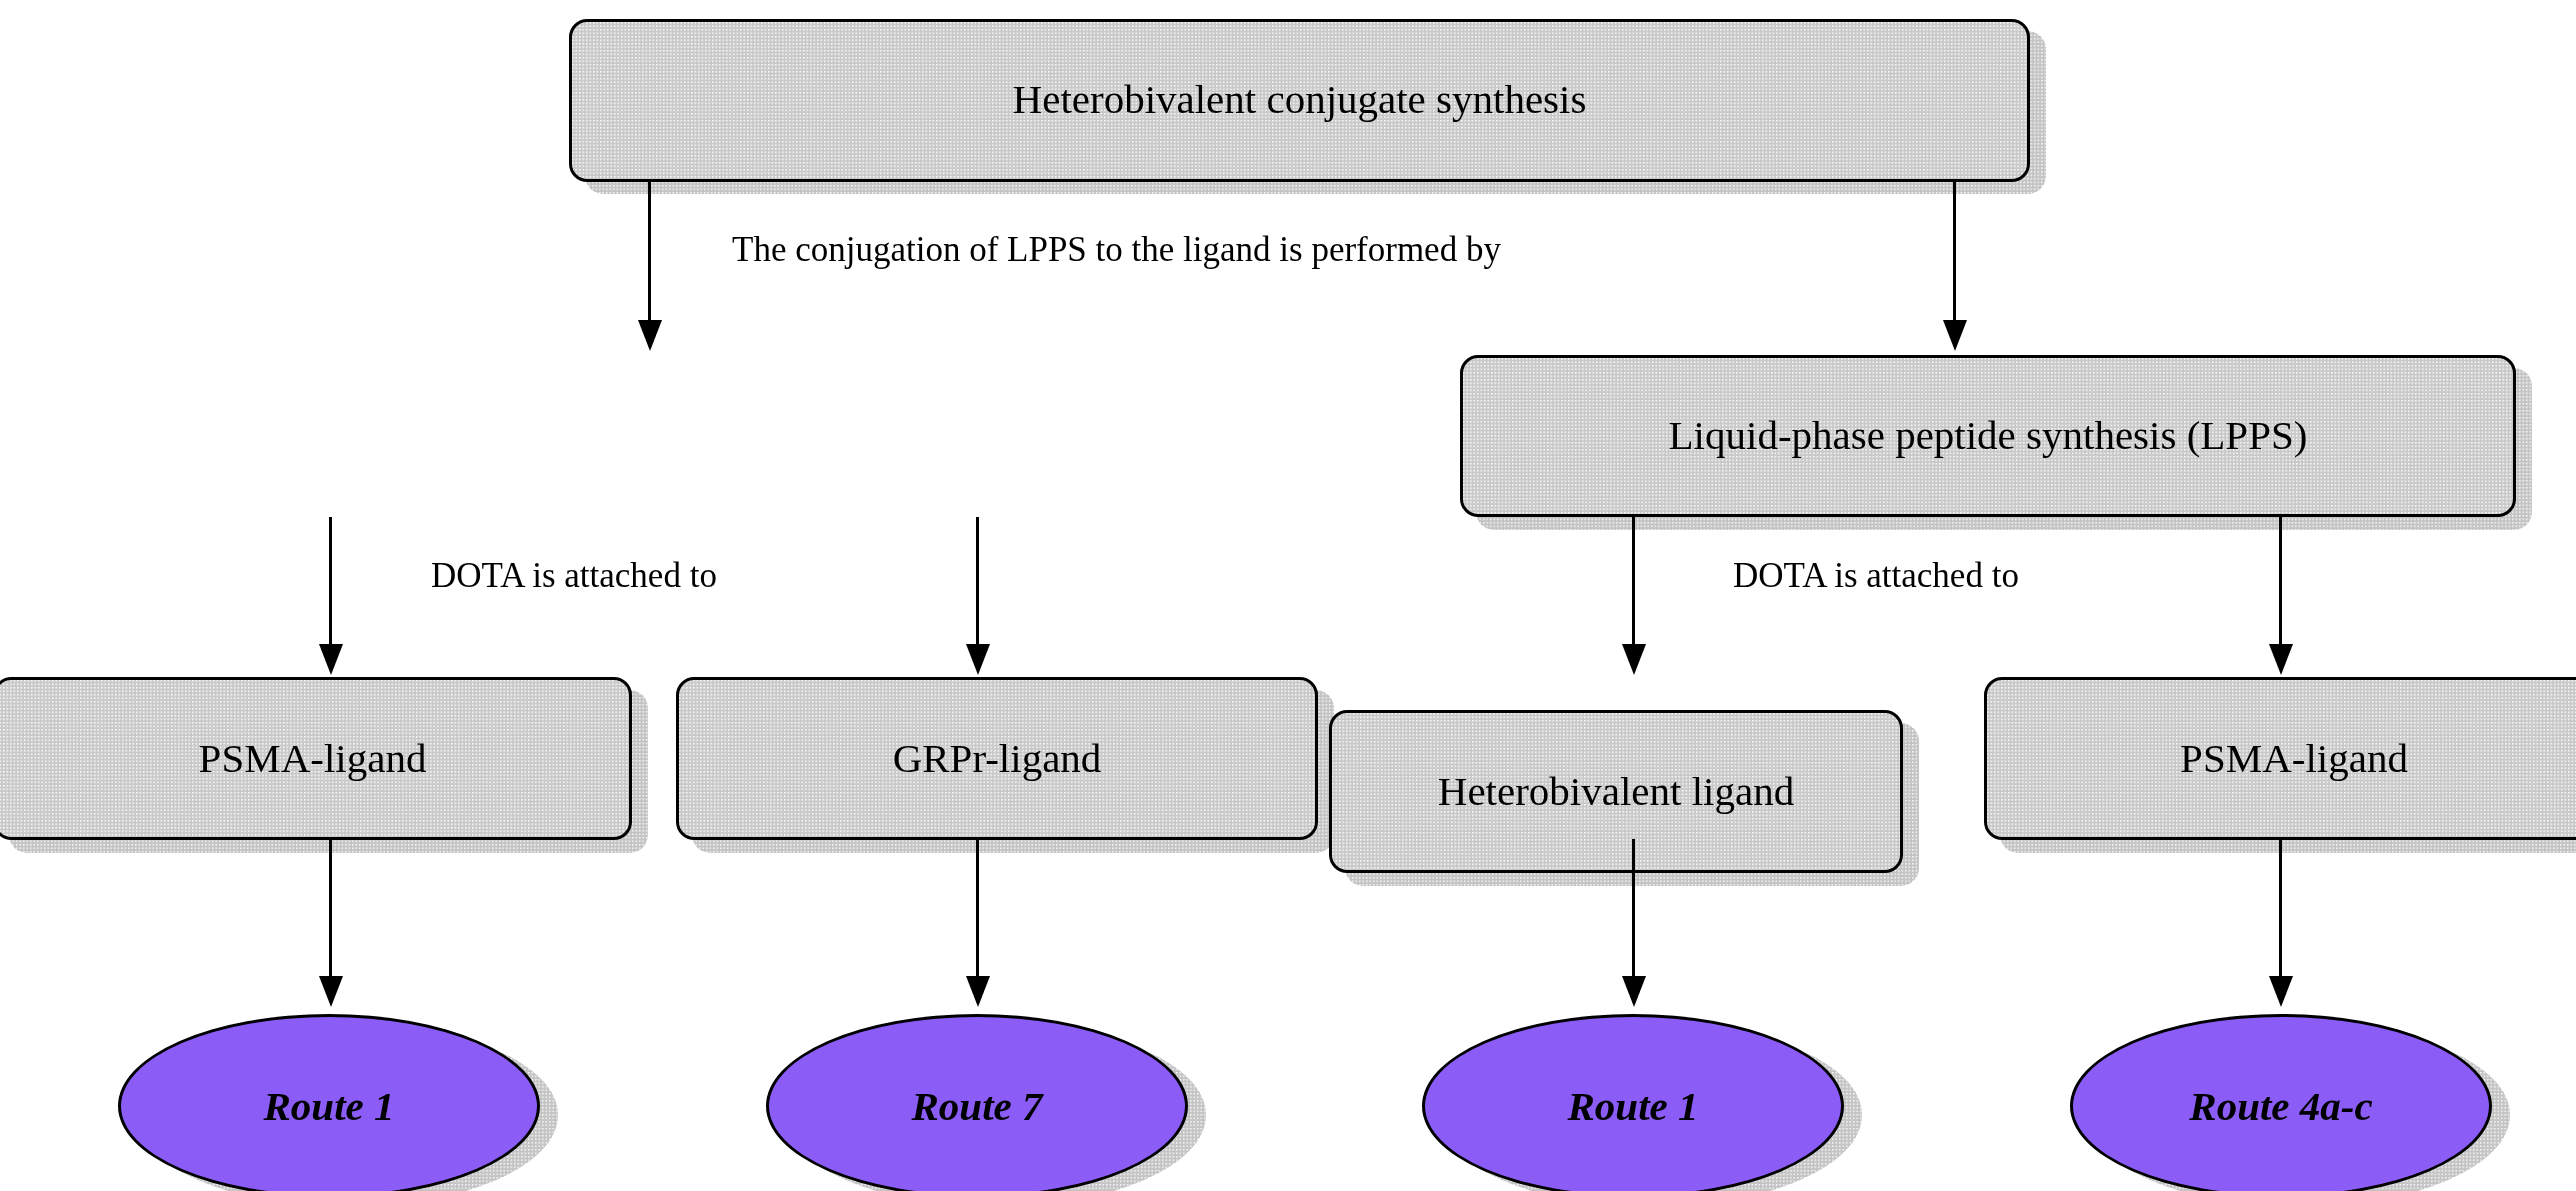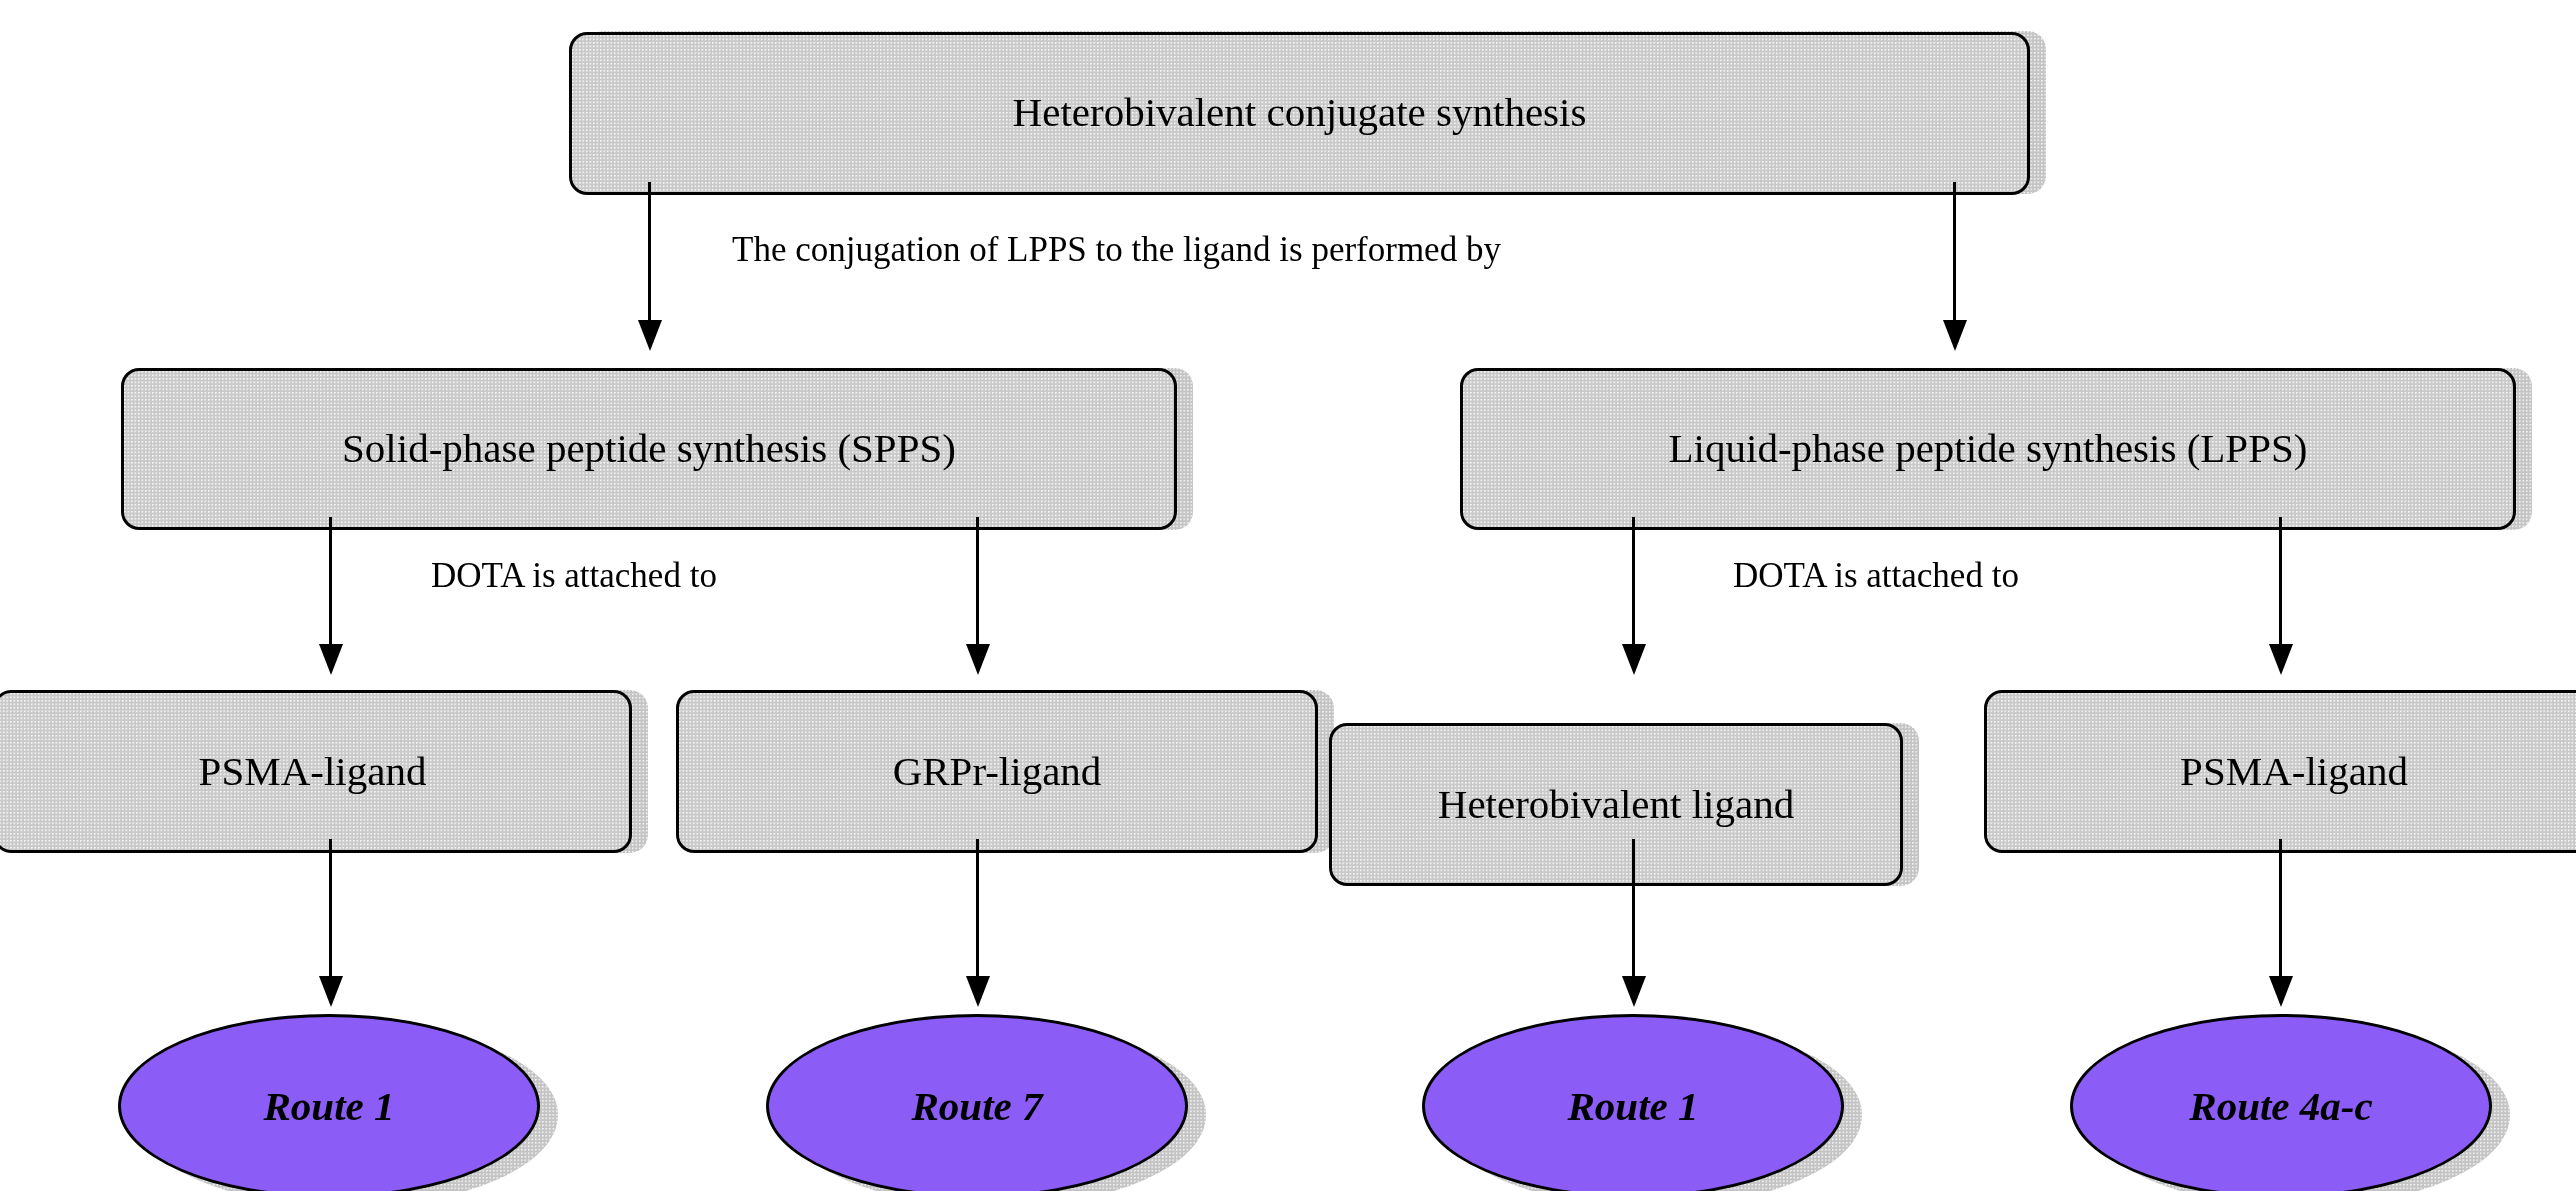--- a/index.html
+++ b/index.html
@@ -38,21 +38,21 @@
     border-radius: 18.3px;
     background-color: #c4c4c4;
     background-image:
       radial-gradient(circle at 0.7px 0.7px, rgba(255,255,255,0.75) 0.7px, transparent 1px);
     background-size: 3.5px 3.5px;
   }
   
   .box .body {
     position: absolute;
     left: 0;
-    top: 16px;
+    top: 3px;
     width: 100%;
     height: 100%;
     box-sizing: border-box;
     border: 3.5px solid #000000;
     border-radius: 18.3px;
     background-color: #c9c9c9;
     background-image:
       radial-gradient(circle at 0.7px 0.7px, rgba(255,255,255,0.8) 0.7px, transparent 1px);
     background-size: 3.5px 3.5px;
     display: flex;
@@ -159,26 +159,20 @@
     <div class="head"></div>
   </div>
 
   <div class="arrow" style="left:1942px; top:182px; width:25px; height:169px;">
     <div class="stem" style="height:138px;"></div>
     <div class="head"></div>
   </div>
 
   <div class="caption" style="left:732px; top:230px;">The conjugation of LPPS to the ligand is performed by</div>
 
-  <div class="box" style="left:121px; top:352px; width:1056px; height:162px;">
-    <div class="shadow"></div>
-    <div class="body">
-      <span class="label">Solid-phase peptide synthesis (SPPS)</span>
-    </div>
-  </div>
 
   <div class="box" style="left:1424px; top:352px; width:1056px; height:162px;margin-left:36px;">
     <div class="shadow"></div>
     <div class="body">
       <span class="label">Liquid-phase peptide synthesis (LPPS)</span>
     </div>
   </div>
 
   <div class="arrow" style="left:318px; top:517px; width:25px; height:158px;">
     <div class="stem" style="height:127px;"></div>

